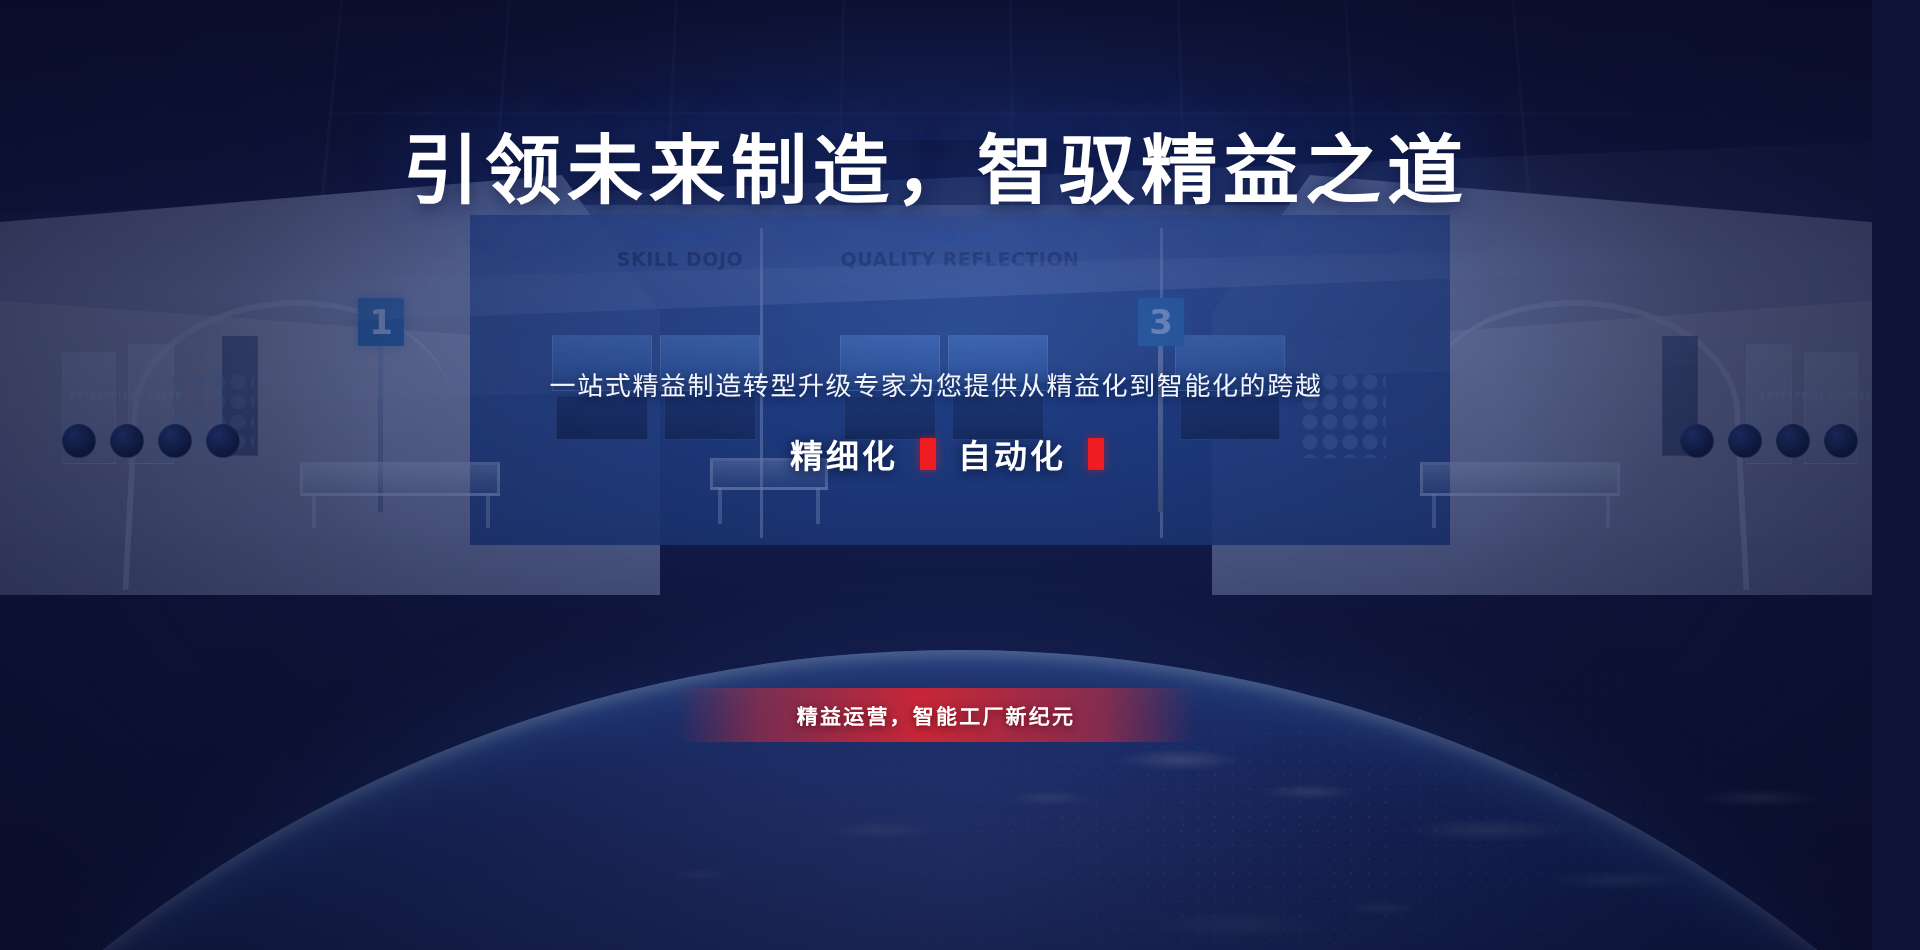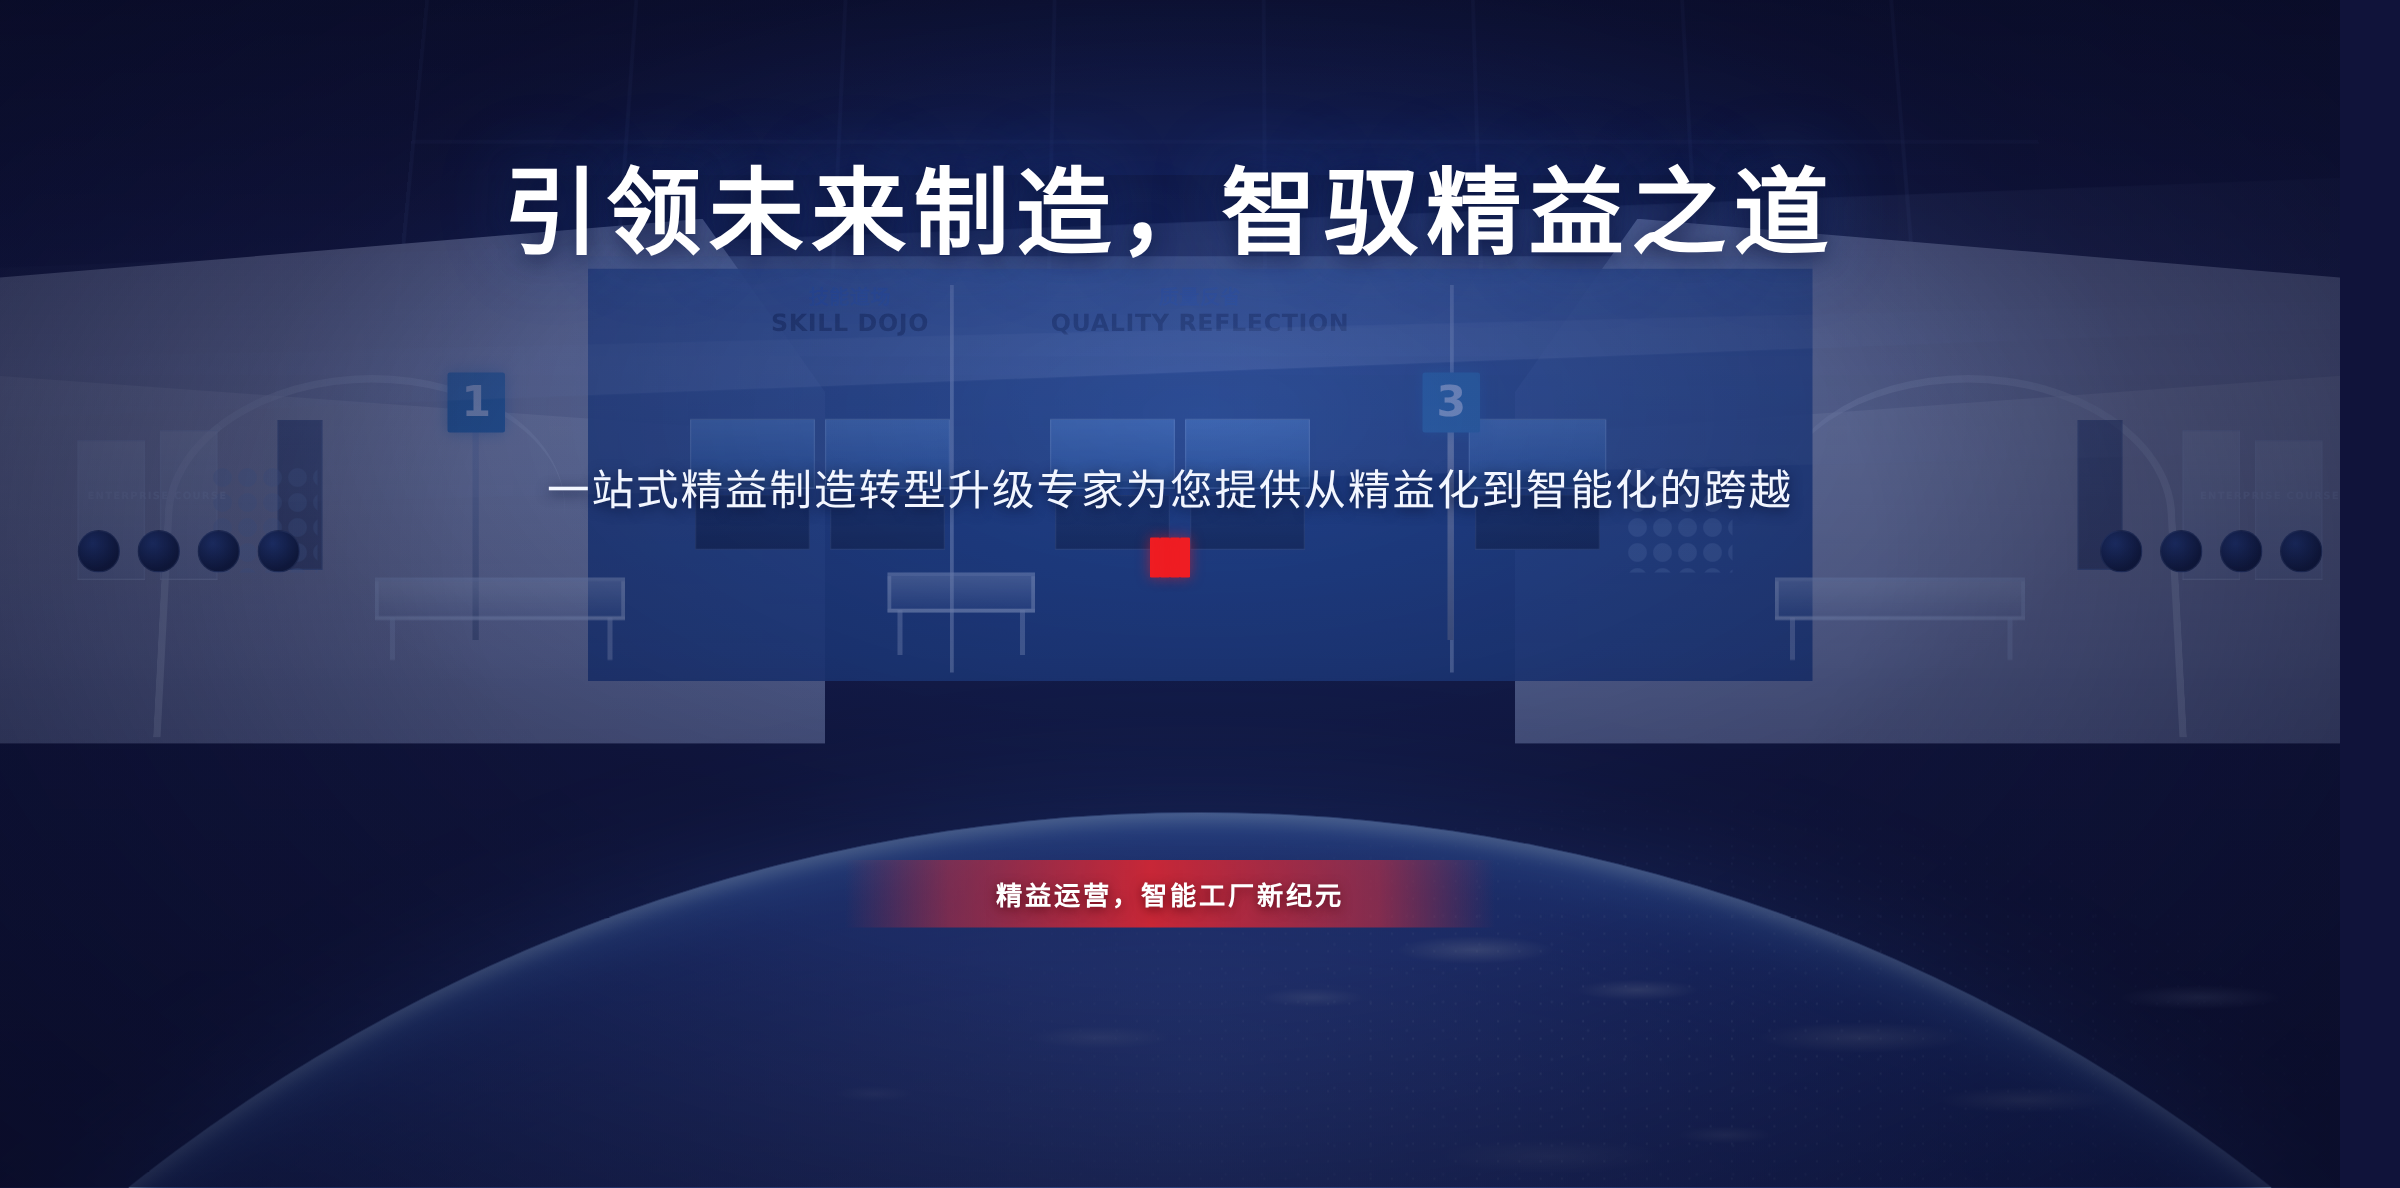--- a/index.html
+++ b/index.html
@@ -246,21 +246,21 @@
     letter-spacing:6px;
     line-height:1;
     white-space:nowrap;
     text-shadow:0 3px 18px rgba(8,16,52,.75), 0 0 60px rgba(40,90,190,.45);
   }
 
   .hero-sub{
     position:absolute; left:0; right:0; top:365px;
     text-align:center;
     color:#f2f6ff;
-    font-size:34px;
+    font-size:26px;
     font-weight:500;
     letter-spacing:1.6px;
     white-space:nowrap;
     text-shadow:0 2px 10px rgba(6,14,48,.85);
   }
 
   .keywords{
     position:absolute; left:0; right:0; top:430px;
     display:flex; align-items:center; justify-content:center;
     gap:0;
@@ -399,22 +399,24 @@
     <div class="vignette"></div>
   </div>
 
   <div class="content">
 
     <h1 class="hero-title">引领未来制造，智驭精益之道</h1>
 
     <p class="hero-sub">一站式精益制造转型升级专家为您提供从精益化到智能化的跨越</p>
 
     <div class="keywords">
+      <span class="kw">精细化</span>
       <span class="kw-sep"></span>
       <span class="kw-sep"></span>
+      <span class="kw">自动化</span>
       <span class="kw-sep"></span>
       <span class="kw-sep"></span>
     </div>
 
     <div class="badge">
       <span class="badge-text">精益运营，智能工厂新纪元</span>
     </div>
 
   </div>
 </div>

